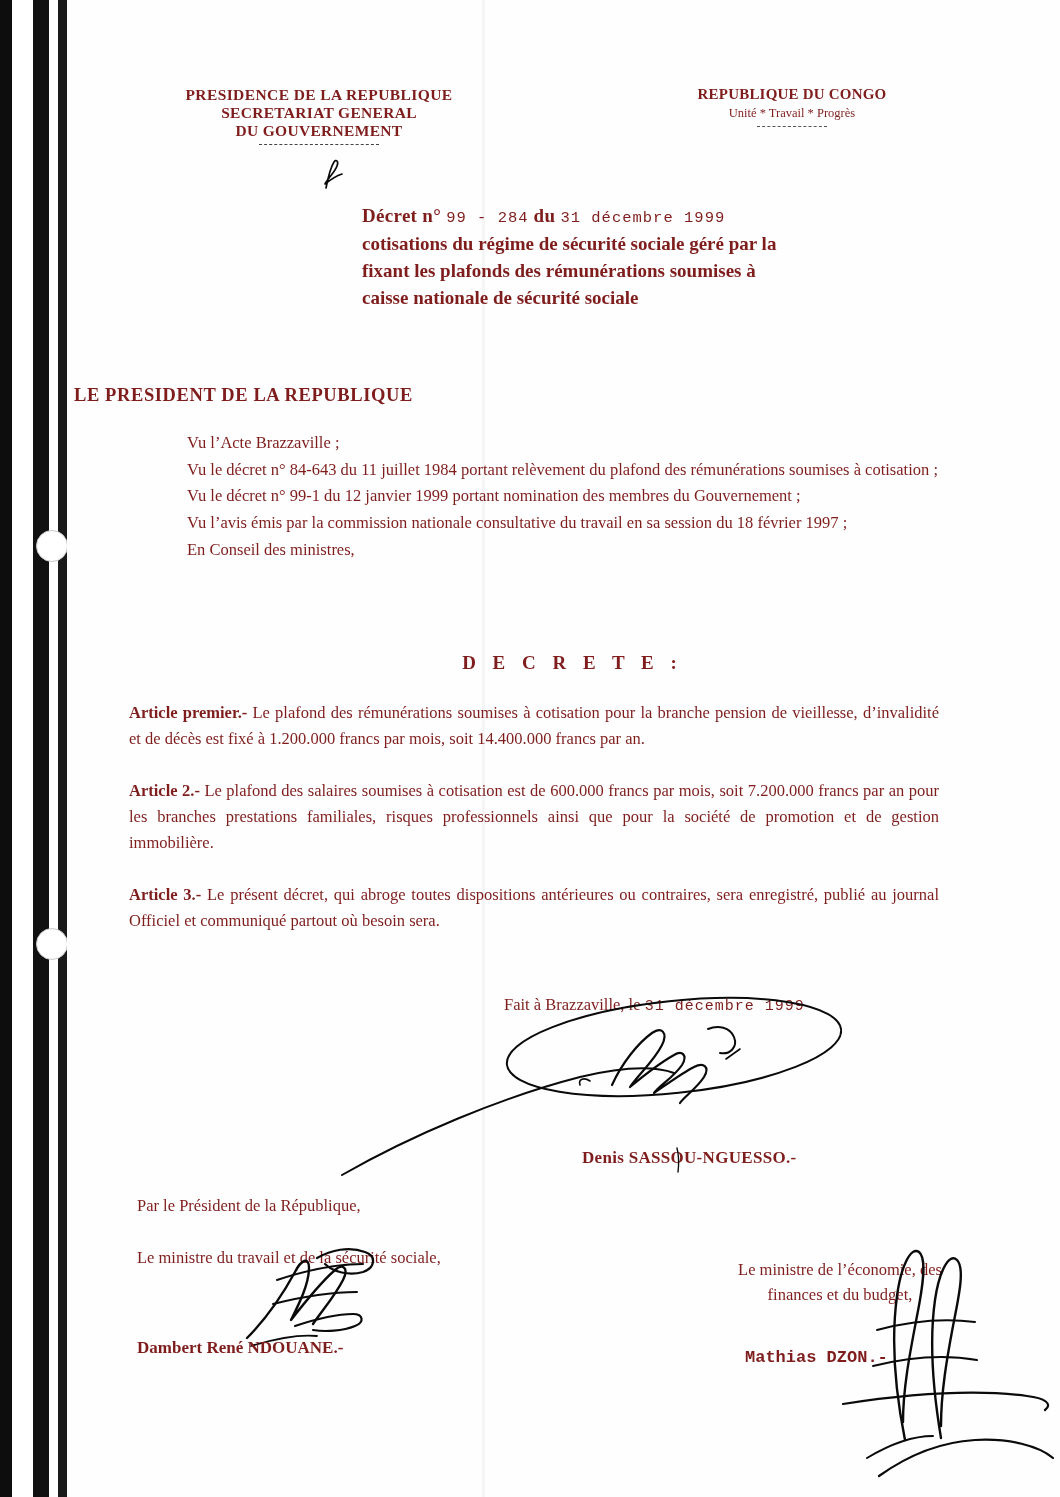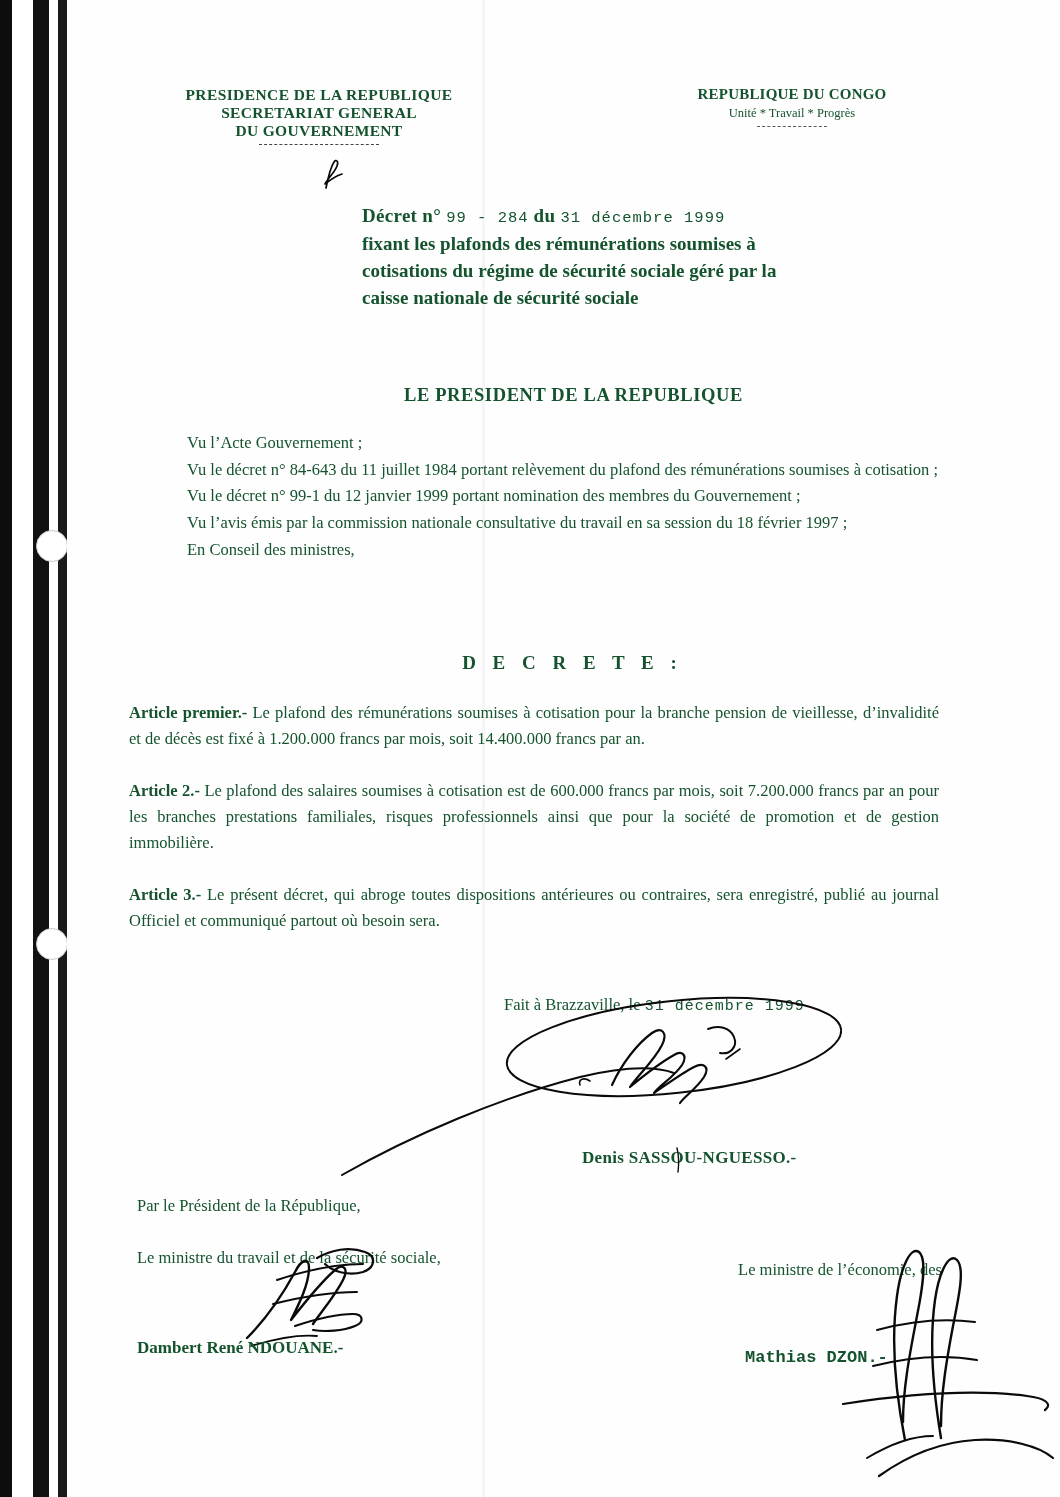--- a/index.html
+++ b/index.html
@@ -7,21 +7,21 @@
     padding: 0;
     background: #fff;
   }
   .page {
     position: relative;
     width: 1060px;
     height: 1497px;
     background: #ffffff;
     overflow: hidden;
     font-family: "Liberation Serif", serif;
-    color: #14532d;
+    color: #7f1d1d;
   }
 
   
   .scan-edge {
     position: absolute;
     top: 0;
     bottom: 0;
     background: #0d0d0d;
   }
   .bar-a { left: 0px;  width: 12px; }
@@ -134,25 +134,25 @@
     font-weight: bold;
     line-height: 1.42;
   }
 
   
   .president {
     position: absolute;
     top: 385px;
     left: 0;
     right: 0;
-    text-align: center;
+    text-align: left;
     font-size: 18.5px;
     font-weight: bold;
     letter-spacing: 0.6px;
-    padding-left: 20px;
+    padding-left: 7px;
   }
 
   
   .visas {
     position: absolute;
     top: 430px;
     left: 62px;
     width: 810px;
     font-size: 16.5px;
     line-height: 1.62;
@@ -297,30 +297,30 @@
     </div>
 
     <div class="title-block">
       <div class="title-line1">
         <span>Décret n°</span>
         <span class="num">99 - 284</span>
         <span class="du">du</span>
         <span class="date">31 décembre 1999</span>
       </div>
       <div class="title-rest">
+        <div>cotisations du régime de sécurité sociale géré par la</div>
         <div>fixant les plafonds des rémunérations soumises à</div>
-        <div>cotisations du régime de sécurité sociale géré par la</div>
         <div>caisse nationale de sécurité sociale</div>
       </div>
     </div>
 
     <div class="president">LE PRESIDENT DE LA REPUBLIQUE</div>
 
     <div class="visas">
-      <p>Vu l’Acte Gouvernement ;</p>
+      <p>Vu l’Acte Brazzaville ;</p>
       <p>Vu le décret n° 84-643 du 11 juillet 1984 portant relèvement du plafond des rémunérations soumises à cotisation ;</p>
       <p>Vu le décret n° 99-1 du 12 janvier 1999 portant nomination des membres du Gouvernement ;</p>
       <p>Vu l’avis émis par la commission nationale consultative du travail en sa session du 18 février 1997 ;</p>
       <p>En Conseil des ministres,</p>
     </div>
 
     <div class="decrete">D E C R E T E   :</div>
 
     <div class="articles">
       <p>
@@ -362,20 +362,21 @@
       <path d="M56 76 C80 70, 110 64, 140 64" stroke-width="2"></path>
       <path d="M100 30 C114 22, 132 18, 148 24 C160 28, 158 40, 146 44 C132 48, 116 44, 108 36" stroke-width="2.2"></path>
       <path d="M78 98 C96 92, 118 86, 136 86 C146 86, 148 94, 138 98 C126 103, 108 104, 96 102" stroke-width="2.2"></path>
       <path d="M34 118 C54 112, 80 106, 100 108" stroke-width="1.8"></path>
     </svg>
 
     <div class="sign-travail">Dambert René NDOUANE.-</div>
 
     <div class="min-eco">
       <div>Le ministre de l’économie, des</div>
+      <div>finances et du budget,</div>
     </div>
 
     <svg class="ink" width="330" height="300" style="left:660px; top:1190px;" viewBox="0 0 330 300">
       <path d="M178 250 C168 200, 164 150, 170 106 C174 76, 184 56, 192 62 C200 68, 196 96, 190 126 C184 158, 176 196, 176 232" stroke-width="2.4"></path>
       <path d="M214 248 C206 200, 202 152, 208 110 C212 82, 222 62, 230 70 C238 78, 232 106, 226 136 C220 168, 214 202, 214 236" stroke-width="2.4"></path>
       <path d="M150 140 C180 132, 216 128, 248 132" stroke-width="2"></path>
       <path d="M146 176 C178 168, 216 164, 250 170" stroke-width="2"></path>
       <path d="M116 214 C168 206, 240 198, 300 206 C318 208, 326 214, 318 220" stroke-width="2.2"></path>
       <path d="M140 268 C160 256, 184 246, 206 246" stroke-width="2"></path>
       <path d="M152 286 C180 266, 214 252, 248 250 C282 248, 312 256, 326 268" stroke-width="2.2"></path>

